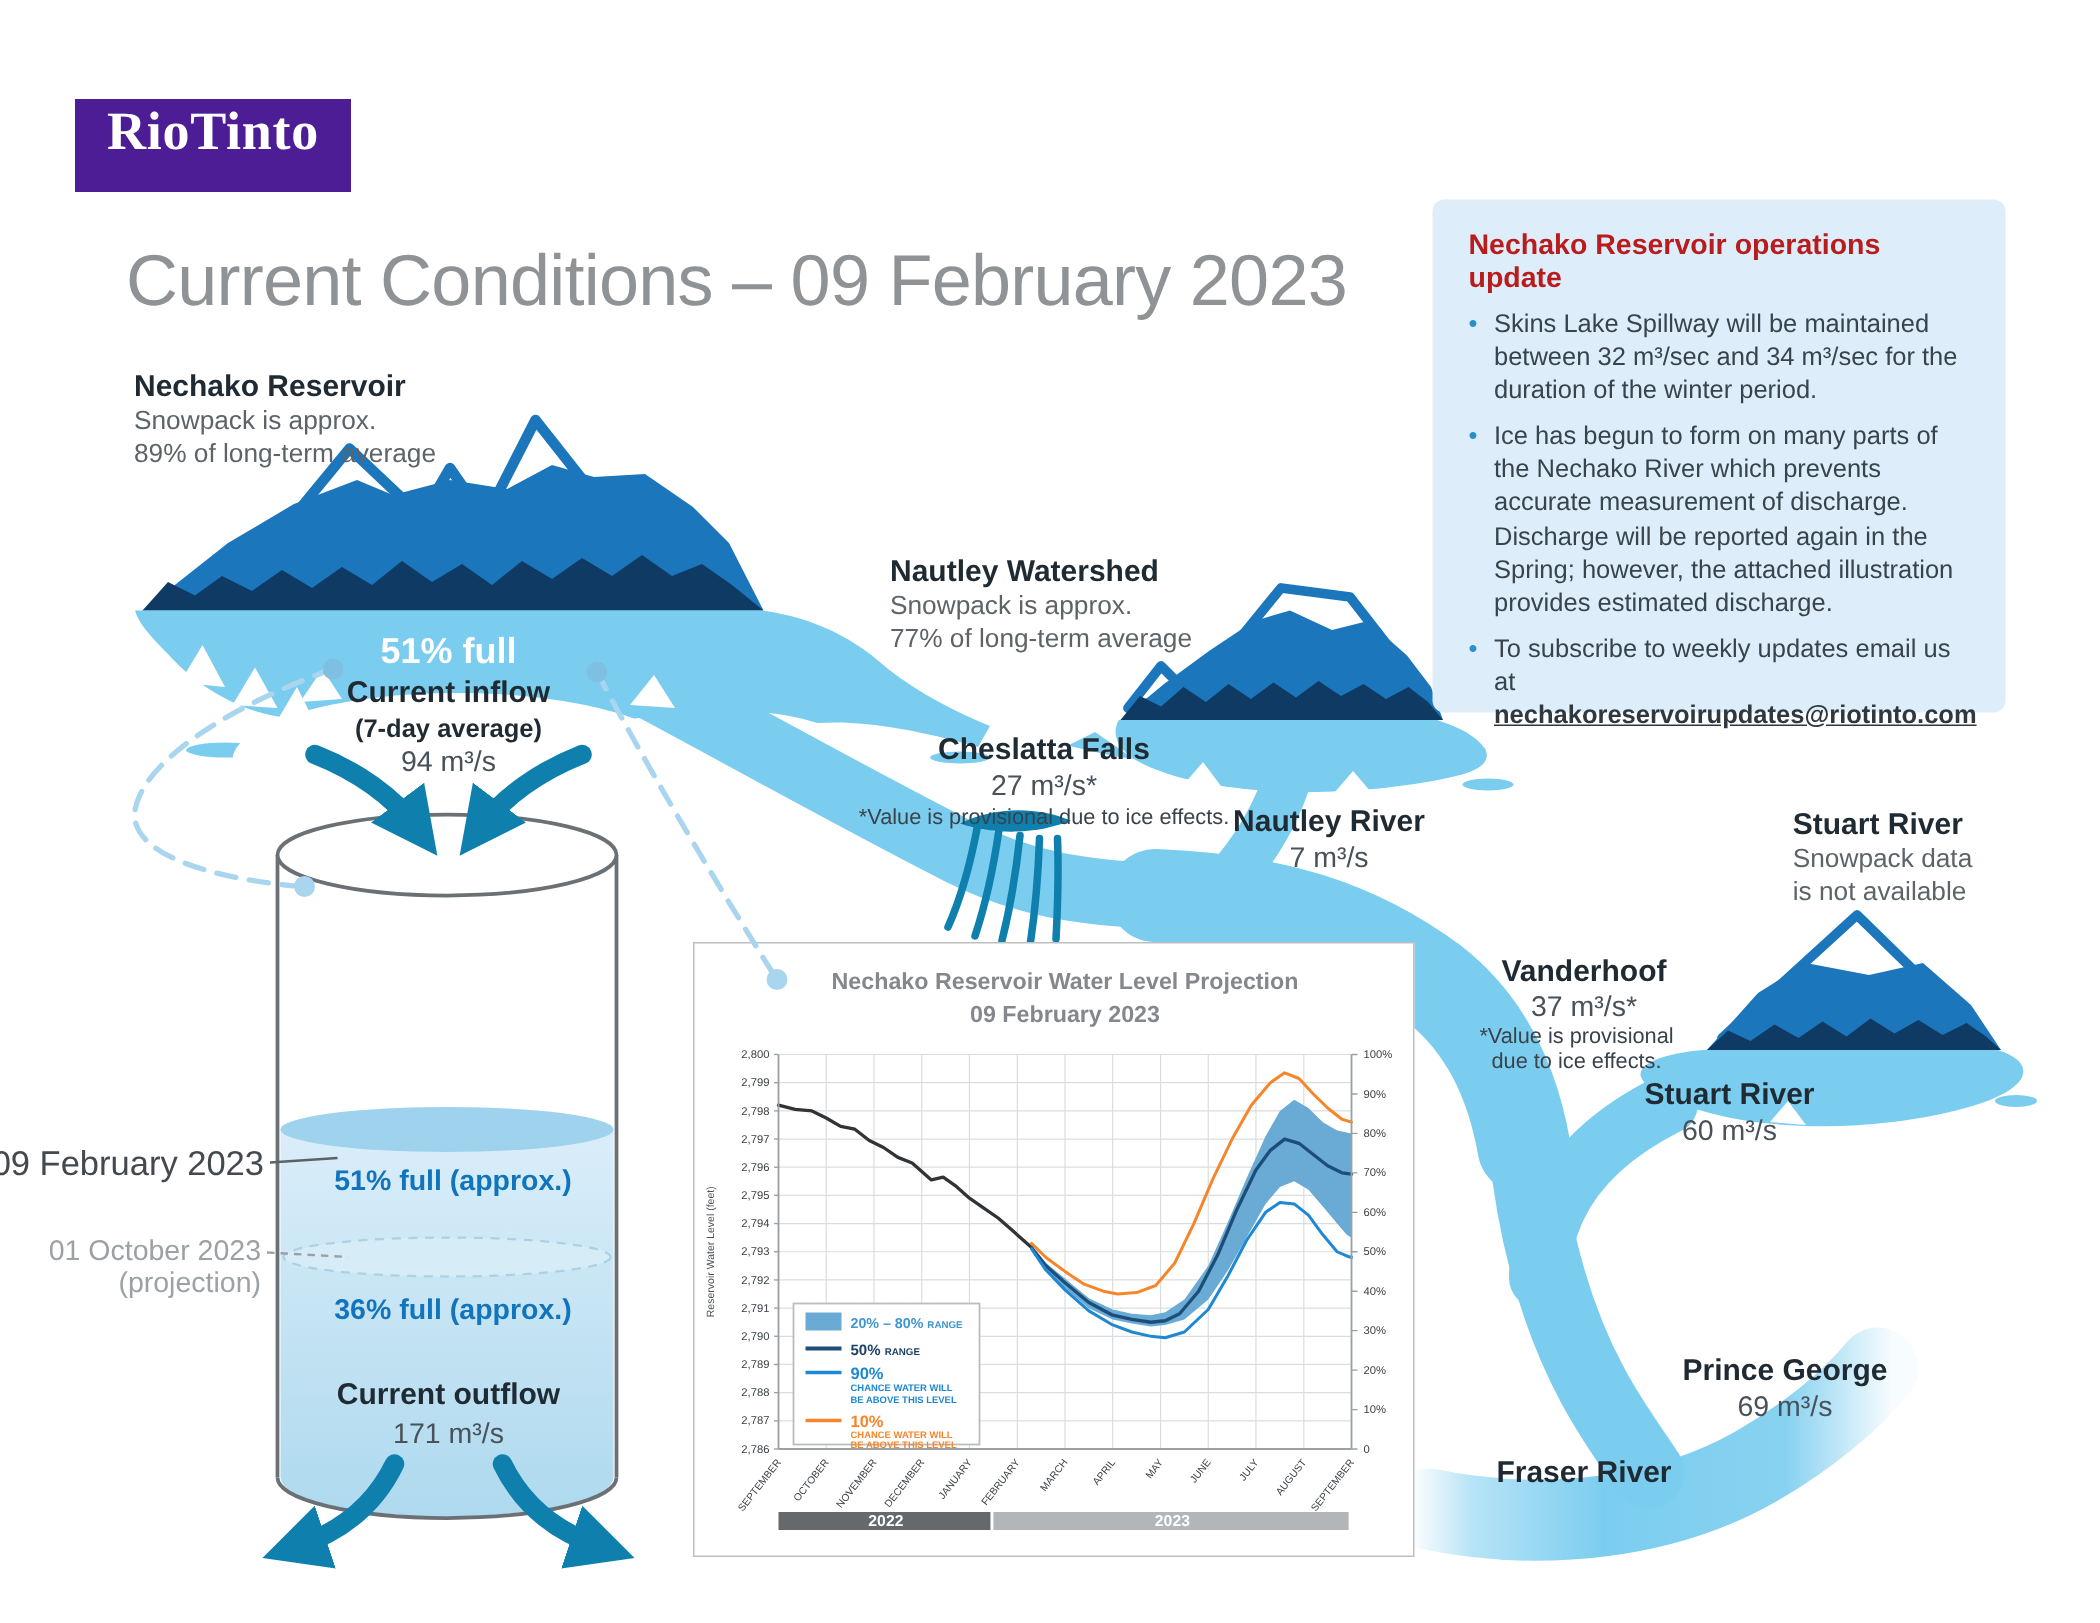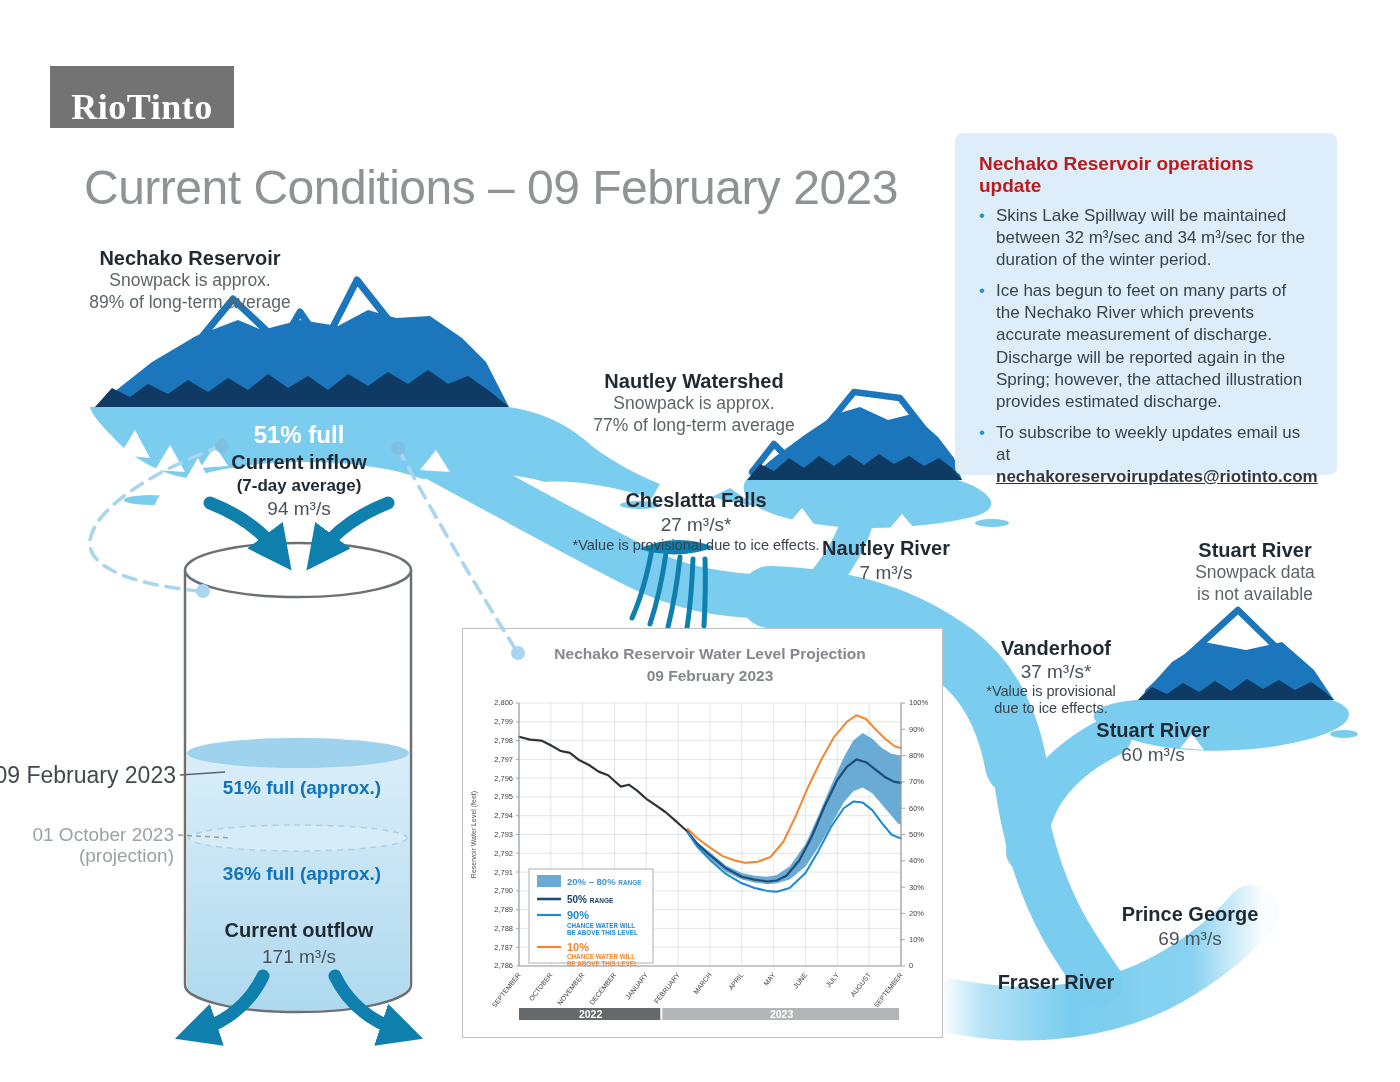--- a/index.html
+++ b/index.html
@@ -1,32 +1,32 @@
 <!DOCTYPE html>
 <html><head>
 <meta charset="utf-8">
 <style>
   html,body{margin:0;padding:0;background:#fff;}
   #stage{position:relative;width:1400px;height:1082px;background:#fff;overflow:hidden;
          font-family:"Liberation Sans",sans-serif;}
   svg{display:block;}
   .layer{position:absolute;left:0;top:0;}
   
-  .lbl{position:absolute;text-align:center;transform:translateX(-50%);white-space:nowrap;z-index:4;}
+  .lbl{position:absolute;transform:translateX(-50%);white-space:nowrap;z-index:4;}
   .rlbl{position:absolute;text-align:right;white-space:nowrap;z-index:4;}
   .b20{font-weight:bold;font-size:20px;color:#1f2a33;line-height:1.15;}
   .g17{font-size:17.5px;color:#5d6468;line-height:1.25;}
   .v19{font-size:19px;color:#49525a;line-height:1.2;}
   .n14{font-size:14.5px;color:#3a434b;line-height:1.2;}
   .blue-lvl{font-size:19px;font-weight:bold;color:#1274ba;margin-top:37px;}
   .white-full{font-size:24px;font-weight:bold;color:#ffffff;}
   .b17{font-weight:bold;font-size:17px;color:#1f2a33;}
   
-  #logo{position:absolute;left:50px;top:66px;width:184px;height:62px;background:#737373;
-        display:flex;align-items:flex-end;justify-content:center;z-index:4;}
+  #logo{position:absolute;left:50px;top:66px;width:184px;height:62px;background:#4c1d95;
+        display:flex;align-items:flex-start;justify-content:center;z-index:4;}
   #logo span{font-family:"Liberation Serif",serif;font-weight:bold;font-size:36px;color:#fff;letter-spacing:.5px;}
   
   #page-title{position:absolute;left:84px;top:160px;font-size:48px;color:#8f9396;
               letter-spacing:-.5px;z-index:4;}
   
   #update-box{position:absolute;left:955px;top:133px;width:382px;height:342px;background:#ddeefa;
               border-radius:8px;box-sizing:border-box;padding:20px 24px 18px 24px;z-index:4;}
   #update-box h2{margin:0 0 8px 0;font-size:19px;color:#b91c1c;}
   #update-box ul{margin:0;padding:0;list-style:none;}
   #update-box li{position:relative;padding-left:17px;font-size:17px;color:#39434c;line-height:1.3;margin-bottom:9px;}
@@ -287,21 +287,21 @@
   <div id="logo">
     <span>RioTinto</span>
   </div>
 
   <div id="page-title">Current Conditions – 09 February 2023</div>
 
   <div id="update-box">
     <h2>Nechako Reservoir operations update</h2>
     <ul>
       <li>Skins Lake Spillway will be maintained between 32 m³/sec and 34 m³/sec for the duration of the winter period.</li>
-      <li>Ice has begun to feet on many parts of the Nechako River which prevents accurate measurement of discharge. Discharge will be reported again in the Spring; however, the attached illustration provides estimated discharge.</li>
+      <li>Ice has begun to form on many parts of the Nechako River which prevents accurate measurement of discharge. Discharge will be reported again in the Spring; however, the attached illustration provides estimated discharge.</li>
       <li>
         <span>To subscribe to weekly updates email us at</span><br>
         <strong>nechakoreservoirupdates@riotinto.com</strong>
       </li>
     </ul>
   </div>
 
   <div class="lbl" style="left:190px;top:247px">
     <div class="b20">Nechako Reservoir</div>
     <div class="g17">Snowpack is approx.</div>

